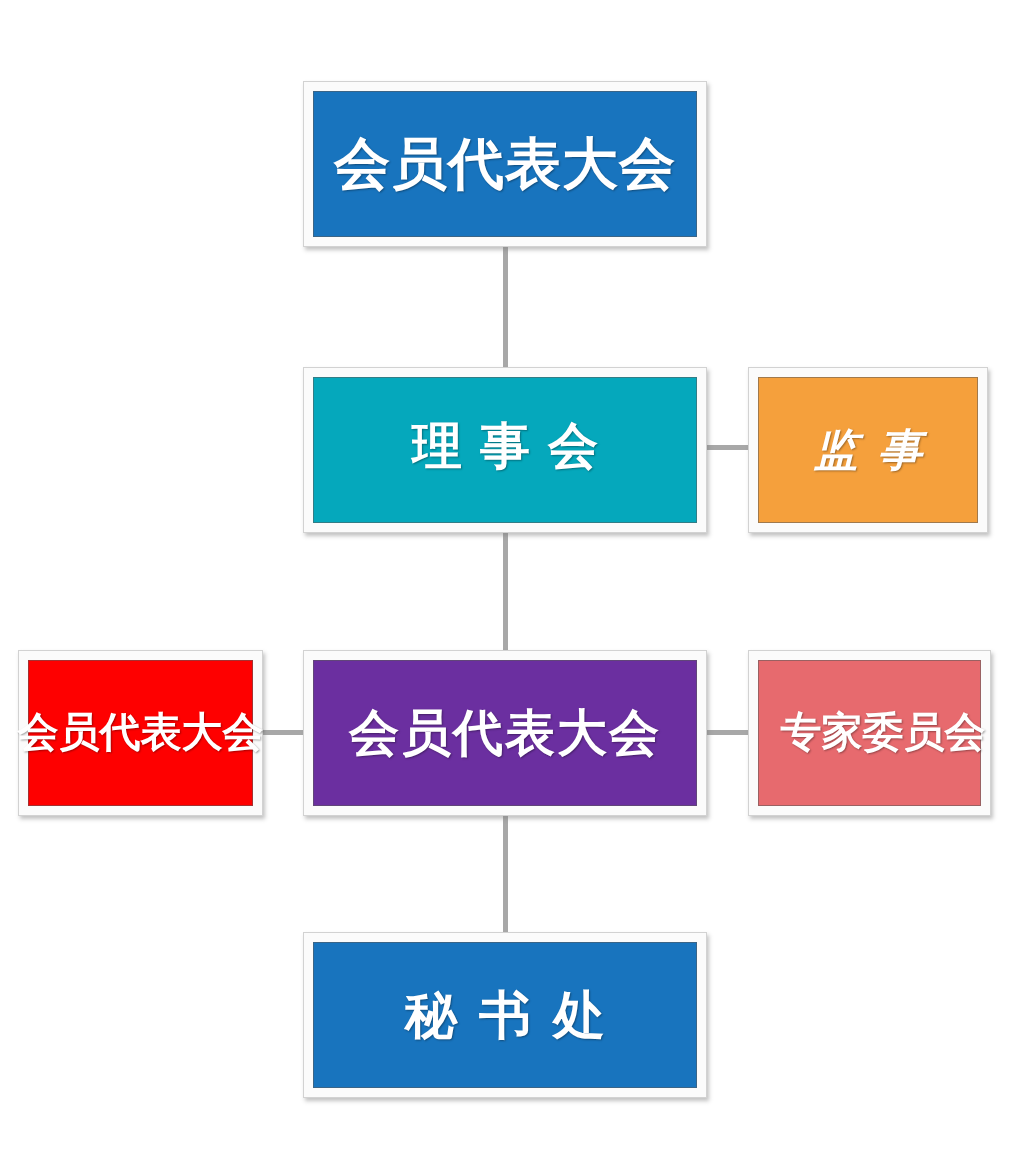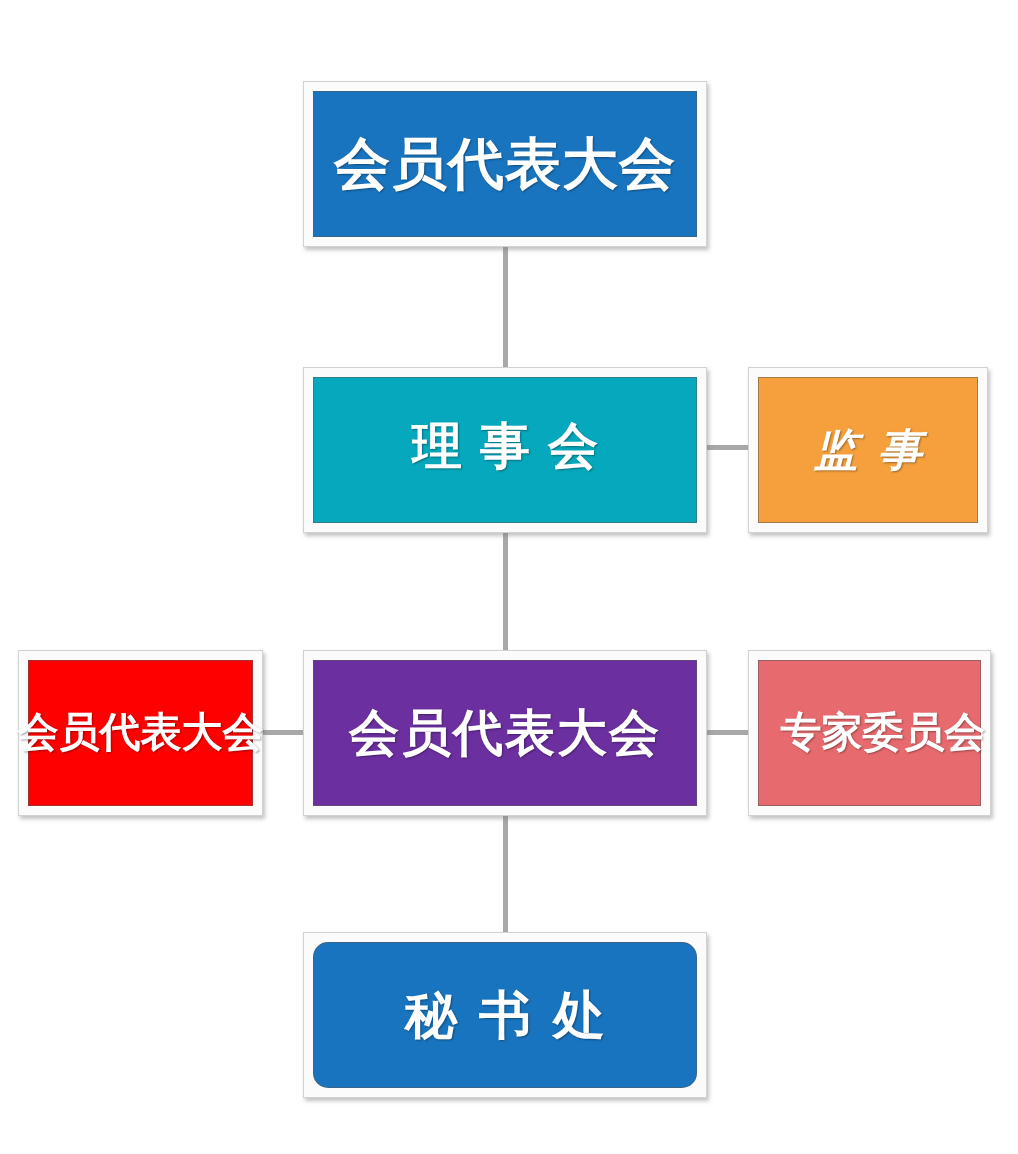--- a/index.html
+++ b/index.html
@@ -128,18 +128,18 @@
     </div>
   </div>
 
   <div class="node" id="node-expert">
     <div class="inner" style="background-color: rgb(231, 106, 110);">
       <span class="label" style="color: rgb(255, 255, 255); margin-left: 27px;">专家委员会</span>
     </div>
   </div>
 
   <div class="node" id="node-secretariat">
-    <div class="inner" style="background-color: rgb(24, 116, 190); border-radius: 15px;">
+    <div class="inner" style="background-color: rgb(24, 116, 190);">
       <span class="label" style="color: rgb(255, 255, 255);">秘书处</span>
     </div>
   </div>
 
 </div>
 
 </body></html>

